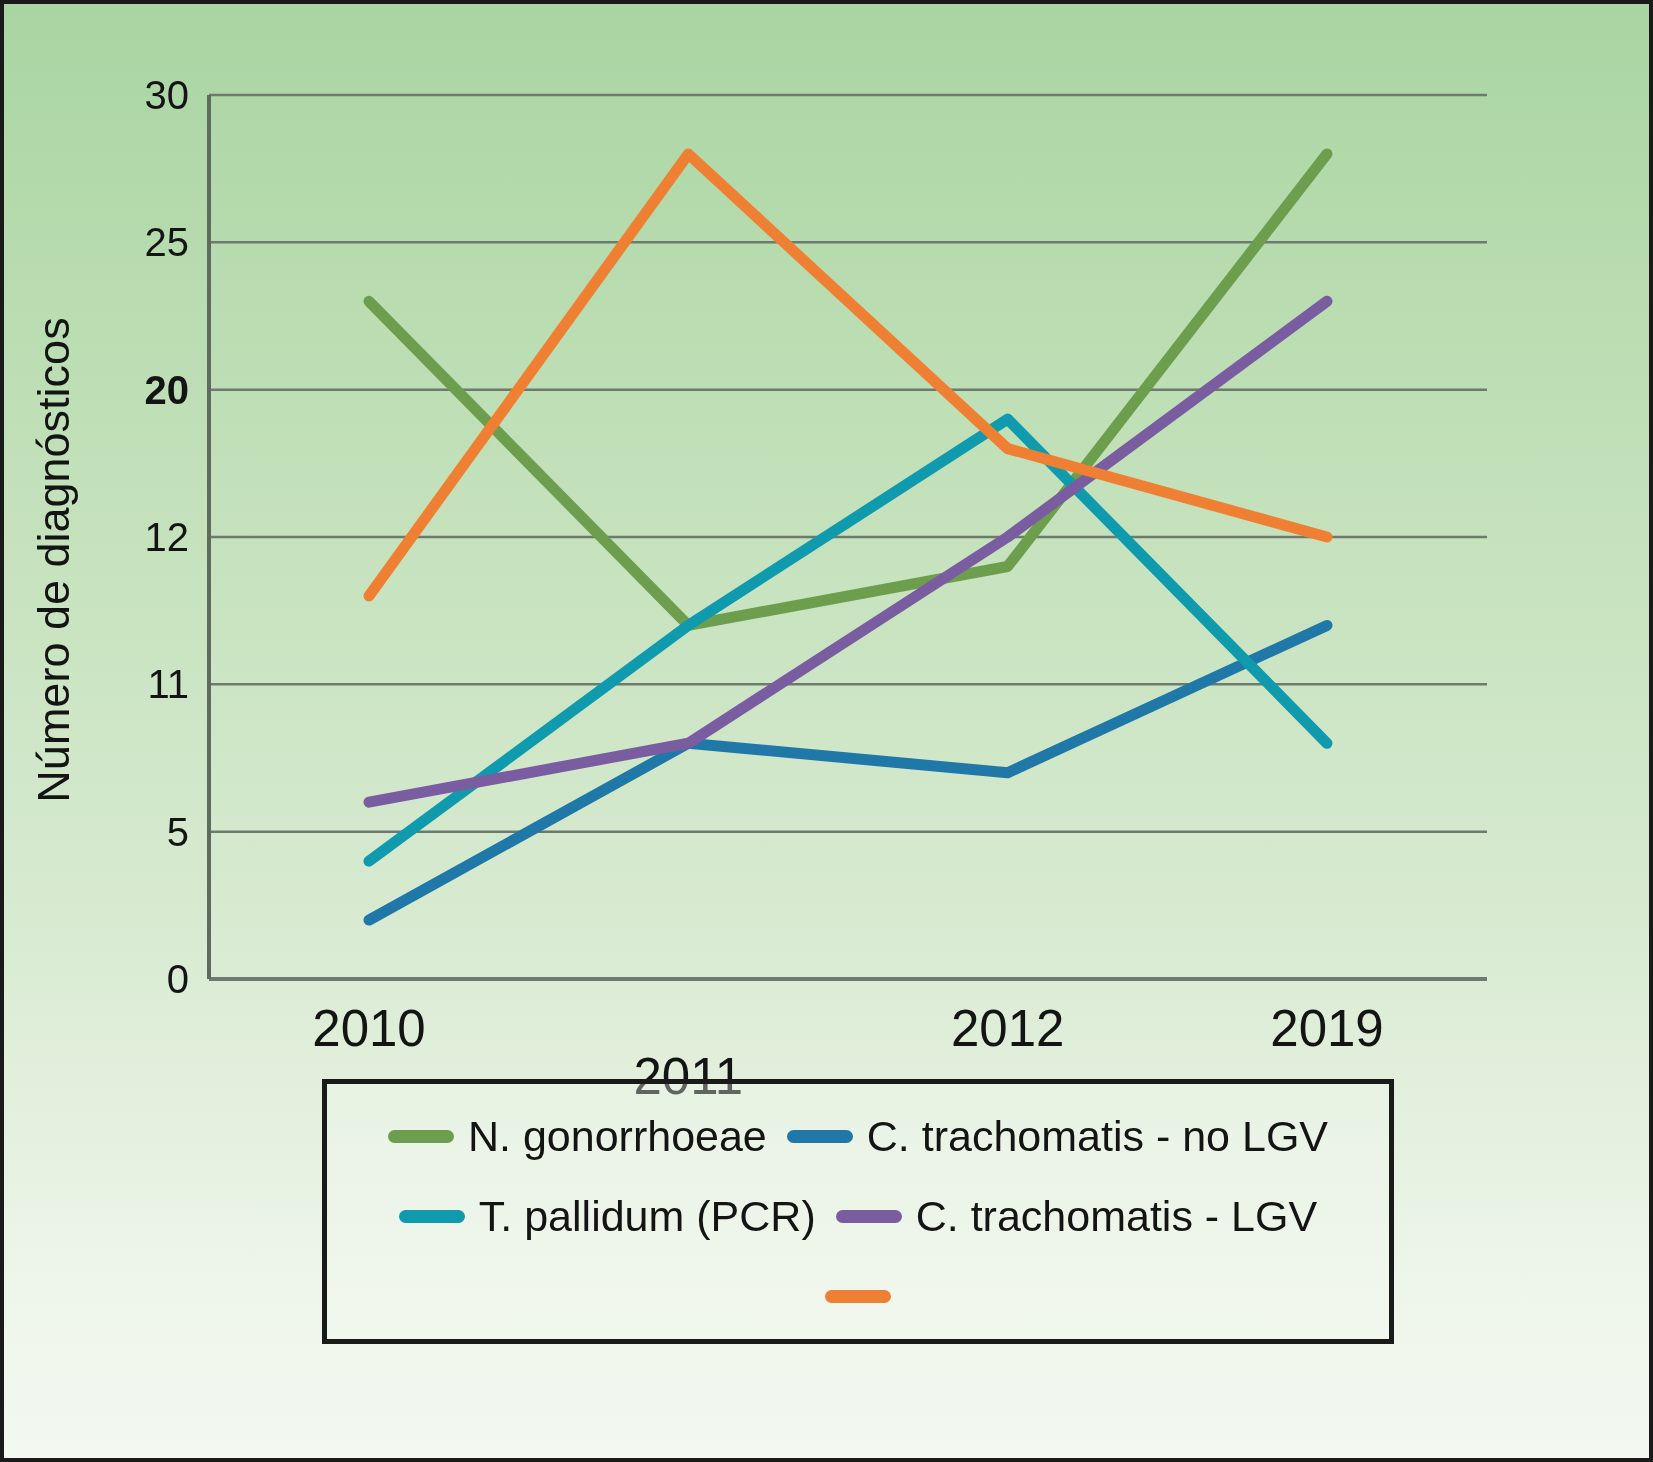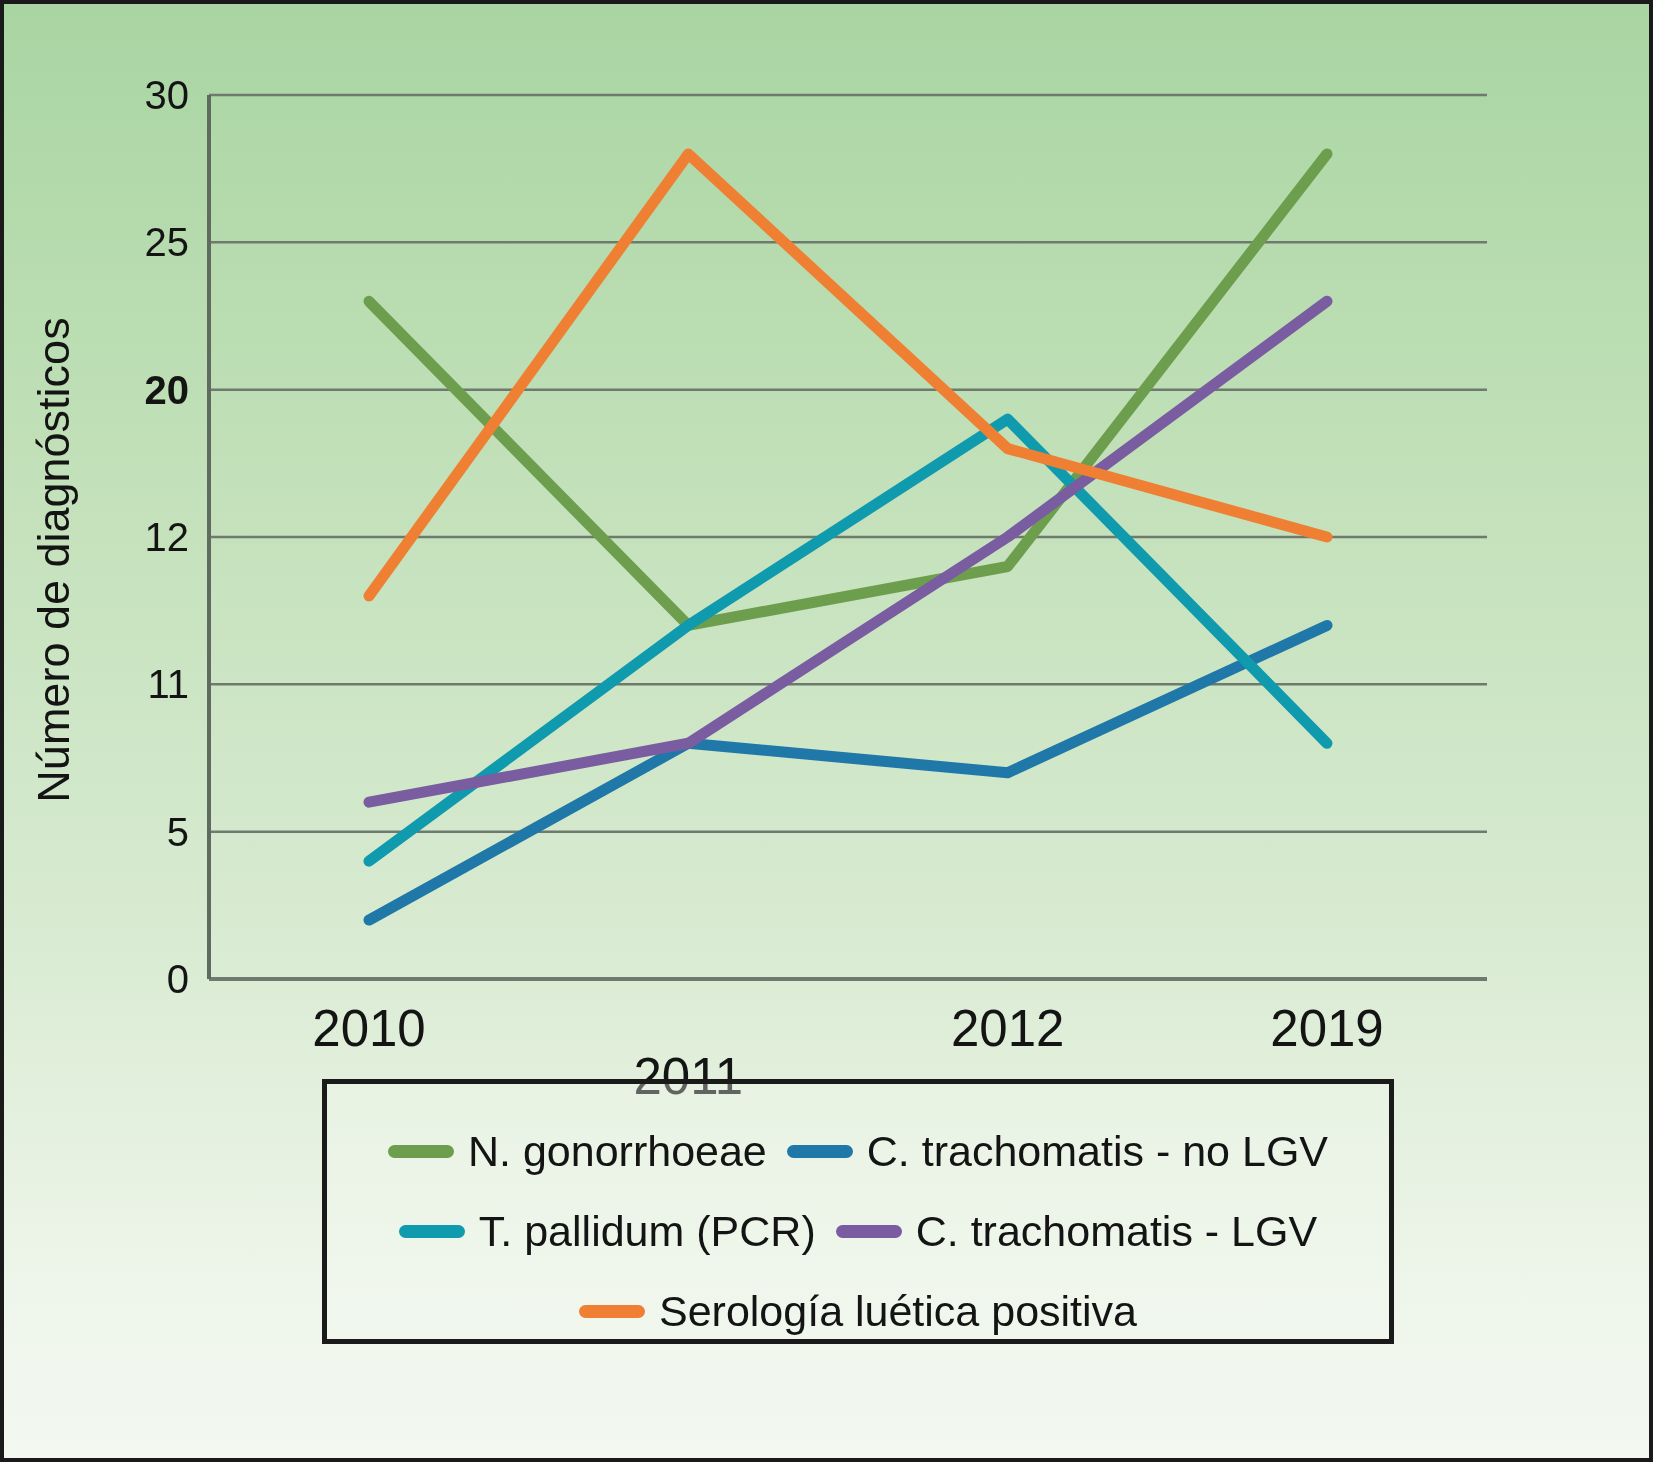--- a/index.html
+++ b/index.html
@@ -59,21 +59,21 @@
     top: 1075px;
     width: 1072px;
     height: 265px;
     border: 5px solid #1a1a1a;
     background: rgba(243,248,240,0.35);
     padding-top: 12px;
   }
   .legend-row {
     display: flex;
     flex-direction: row;
-    align-items: flex-end;
+    align-items: center;
     justify-content: center;
     height: 80px;
   }
   .legend-entry {
     display: flex;
     flex-direction: row;
     align-items: center;
     gap: 14px;
     padding: 0 10px;
   }
@@ -152,18 +152,17 @@
           <span class="legend-text">T. pallidum (PCR)</span>
         </div>
         <div class="legend-entry">
           <span class="swatch" style="background: rgb(122, 92, 160);"></span>
           <span class="legend-text">C. trachomatis - LGV</span>
         </div>
       </div>
       <div class="legend-row">
         <div class="legend-entry">
           <span class="swatch" style="background: rgb(239, 128, 51);"></span>
-          <span class="legend-text">Serología luética positiva</span>
         </div>
       </div>
     </div>
 
 </div>
 
 </body></html>

